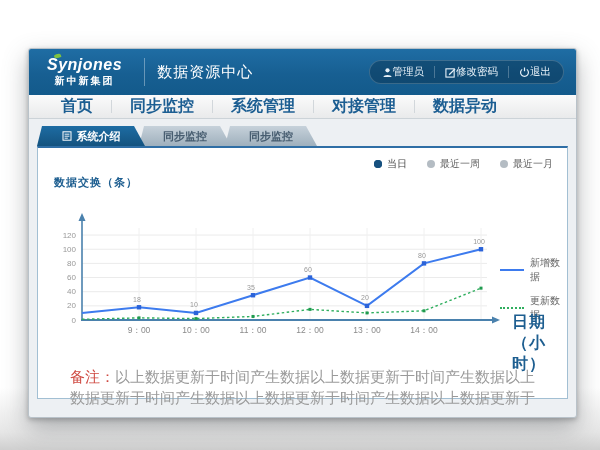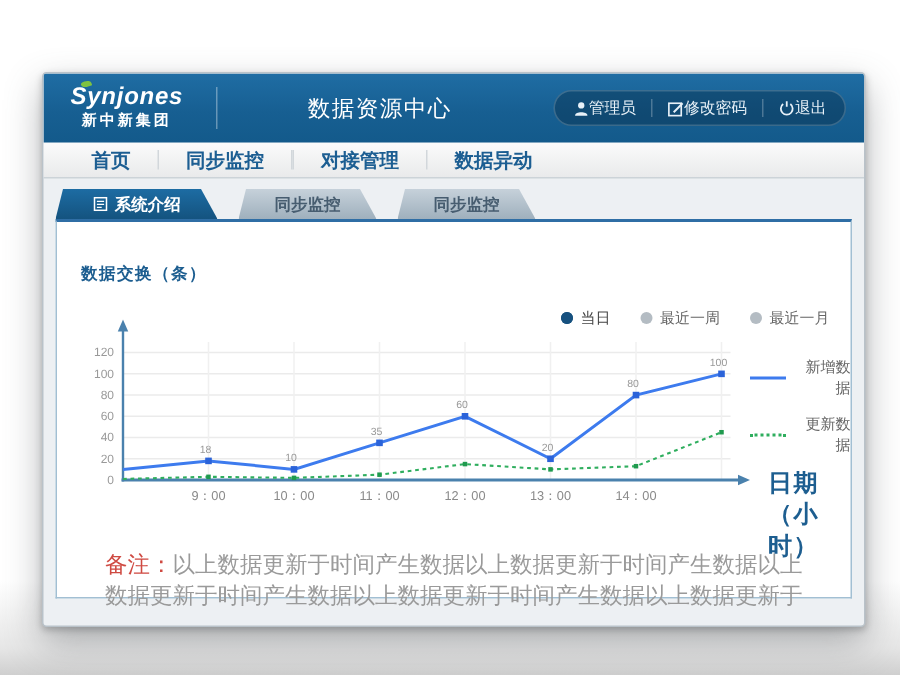--- a/index.html
+++ b/index.html
@@ -18,62 +18,62 @@
               background:linear-gradient(180deg,#1f6da4 0%,#175f92 55%,#135a8b 100%);
               display:flex; align-items:center; padding:0 12px; }
   .logo { position:relative; display:flex; flex-direction:column; align-items:center;
           padding:0 10px 0 6px; line-height:1.05; }
   .logo-top { color:#fff; font-size:16px; font-weight:bold; font-style:italic;
               letter-spacing:.5px; position:relative; }
   .leaf { position:absolute; top:-3px; left:13px; width:7px; height:4px;
           background:#7fc241; border-radius:60% 90% 10% 90%; transform:rotate(-18deg); }
   .logo-sub { color:#fff; font-size:10px; font-weight:bold; letter-spacing:2px; margin-top:2px; }
   .vdiv { width:1px; height:28px; background:rgba(255,255,255,.35); margin:0 12px; }
-  .app-title { color:#fff; font-size:15px; letter-spacing:1px;margin-left:48px; }
+  .app-title { color:#fff; font-size:15px; letter-spacing:1px; }
   .user-pill { margin-left:auto; display:flex; align-items:center; height:24px;
                background:rgba(8,49,78,.45); border:1px solid rgba(255,255,255,.18);
                border-radius:12px; padding:0 12px; gap:10px; }
   .pill-item { display:flex; align-items:center; gap:0; color:#e8f1f8; font-size:10.5px;
                cursor:pointer; white-space:nowrap; }
   .pill-sep { width:1px; height:12px; background:rgba(255,255,255,.25); }
   .pill-ico { width:11px; height:11px; flex:0 0 auto; }
 
   
   .navbar { height:24px; background:linear-gradient(180deg,#fbfbfb,#e9eaeb);
             border-bottom:1px solid #ccd3d8; display:flex; align-items:stretch; padding-left:14px; }
-  .nav-item { display:flex; align-items:center; padding:0 18px; font-size:13px;
+  .nav-item { display:flex; align-items:center; padding:0 18px; font-size:16px;
               font-weight:bold; color:#1c5e92; cursor:pointer; }
   .nav-sep { width:1px; background:#d2d7db; margin:5px 0; }
 
   
   .content { position:relative; height:300px; padding-top:7px; }
-  .tabs { display:flex; margin-left:8px; height:20px; position:relative; z-index:2;gap:20px; }
+  .tabs { display:flex; margin-left:8px; height:20px; position:relative; z-index:2; }
   .tab { height:20px; display:flex; align-items:center; justify-content:center; gap:5px;
          font-size:11px; font-weight:bold; cursor:pointer;
          clip-path:polygon(5px 0, calc(100% - 11px) 0, 100% 100%, 0 100%); }
   .tab.active { width:108px; background:linear-gradient(180deg,#1d6ca3,#14537f);
                 color:#fff; z-index:3; }
   .tab.inactive { width:92px; margin-left:-6px; color:#475d70;
                   background:linear-gradient(180deg,#c6d1da,#9fb0bd); z-index:1; }
   .tab-ico { width:10px; height:10px; }
 
   .panel { position:relative; margin:0 8px; height:253px; background:#fff;
            border:1px solid #a2bfd3; border-top:2px solid #2f6ea5; }
 
-  .radio-group { position:absolute; top:9px; right:14px; display:flex; gap:20px;margin-top:48px; }
+  .radio-group { position:absolute; top:9px; right:14px; display:flex; gap:20px; }
   .radio { display:flex; align-items:center; gap:5px; font-size:10px; color:#666; cursor:pointer; }
   .radio .dot { width:8px; height:8px; border-radius:50%; background:#b4bcc3; }
   .radio.selected .dot { background:#17517f; box-shadow:inset 0 0 0 1.5px #17517f; }
   .radio.selected { color:#444; }
 
   .ylabel { margin:27px 0 0 16px; font-size:11px; font-weight:bold; color:#1d5e90; letter-spacing:1px; }
 
   .chart-row { position:relative; height:160px; margin-top:2px; }
   #chart-svg { position:absolute; left:14px; top:0; }
-  .legend { position:absolute; left:462px; top:46px; display:flex; flex-direction:column; gap:10px;text-align:right; }
+  .legend { position:absolute; left:462px; top:64px; display:flex; flex-direction:column; gap:10px; }
   .legend-item { display:flex; align-items:center; gap:6px; font-size:10px; color:#666; }
   .leg-line { width:26px; height:0; border-top:2px solid #3d7bee; }
   .leg-line.dotted { border-top:2px dotted #2fae5e; }
   .xlabel { position:absolute; left:439px; top:120px; font-size:16px; font-weight:bold;
             color:#1d5e90; letter-spacing:1px;margin-left:35px; }
 
   .note { margin-top:14px; text-align:center; font-size:15px; color:#9a9a9a; padding:0 30px;
           line-height:1.4; }
   .note-prefix { color:#cf4a42; }
 </style>
@@ -117,20 +117,21 @@
           <span>退出</span>
         </span>
       </div>
     </div>
 
     <div class="navbar">
       <span class="nav-item">首页</span>
       <span class="nav-sep"></span>
       <span class="nav-item">同步监控</span>
       <span class="nav-sep"></span>
+      <span class="nav-item">系统管理</span>
       <span class="nav-sep"></span>
       <span class="nav-item">对接管理</span>
       <span class="nav-sep"></span>
       <span class="nav-item">数据异动</span>
     </div>
 
     <div class="content">
       <div class="tabs">
         <div class="tab active">
           <svg class="tab-ico" viewBox="0 0 10 10">

